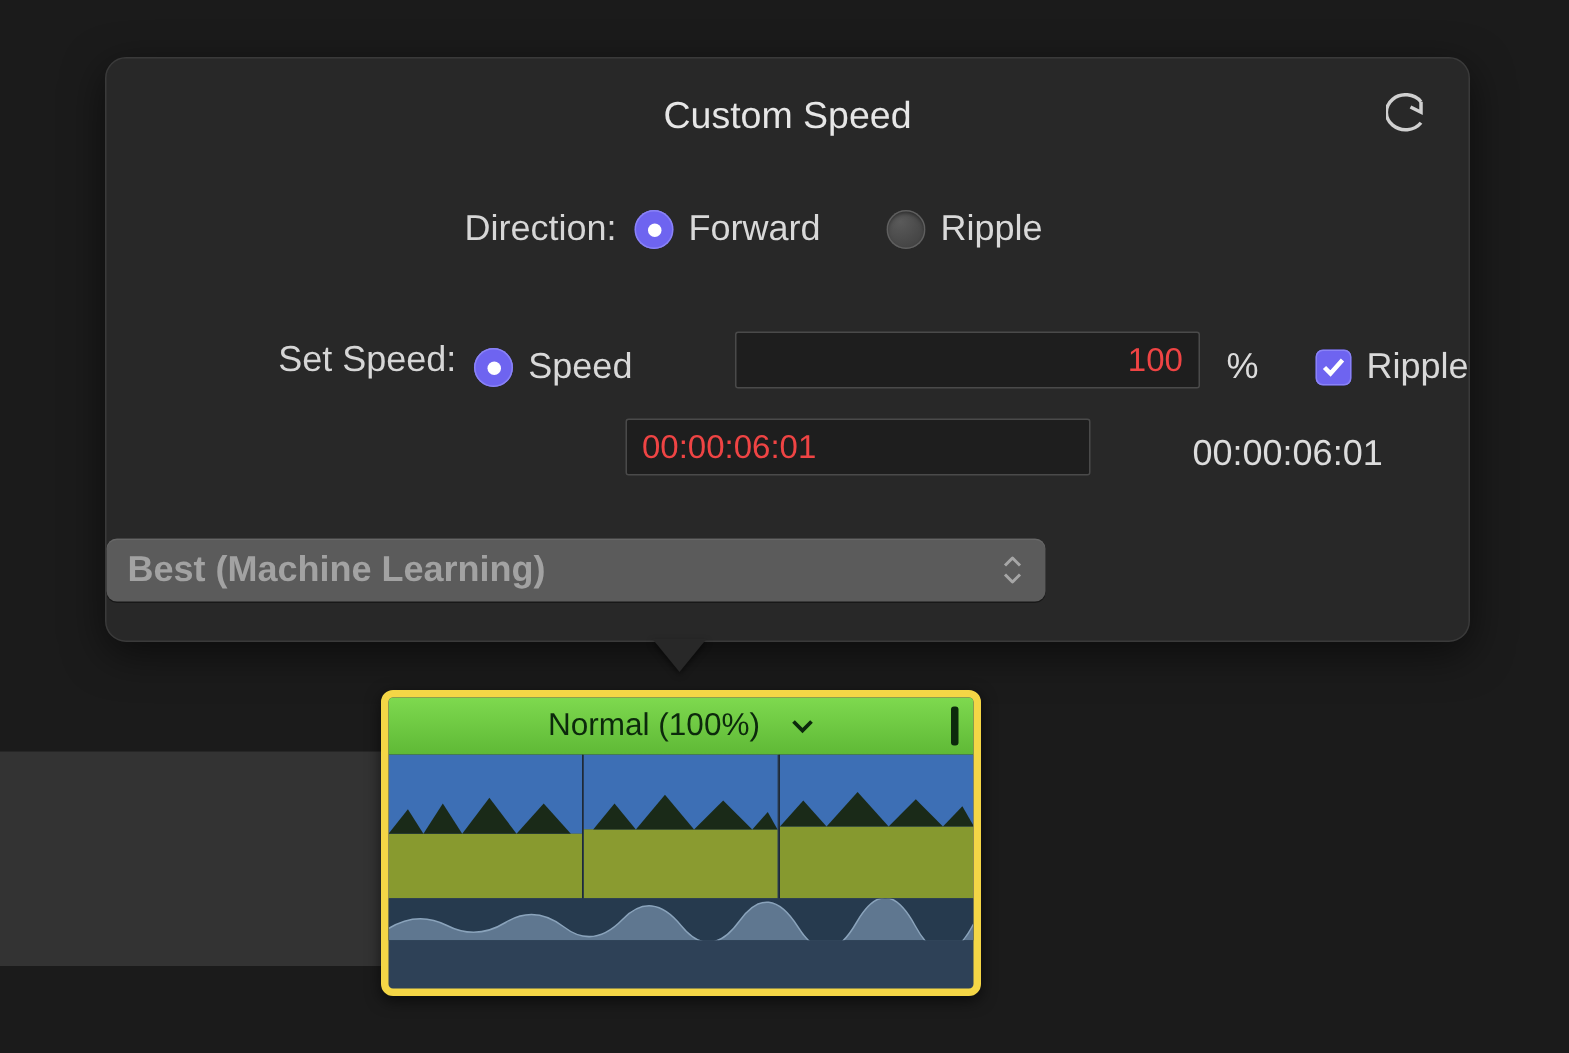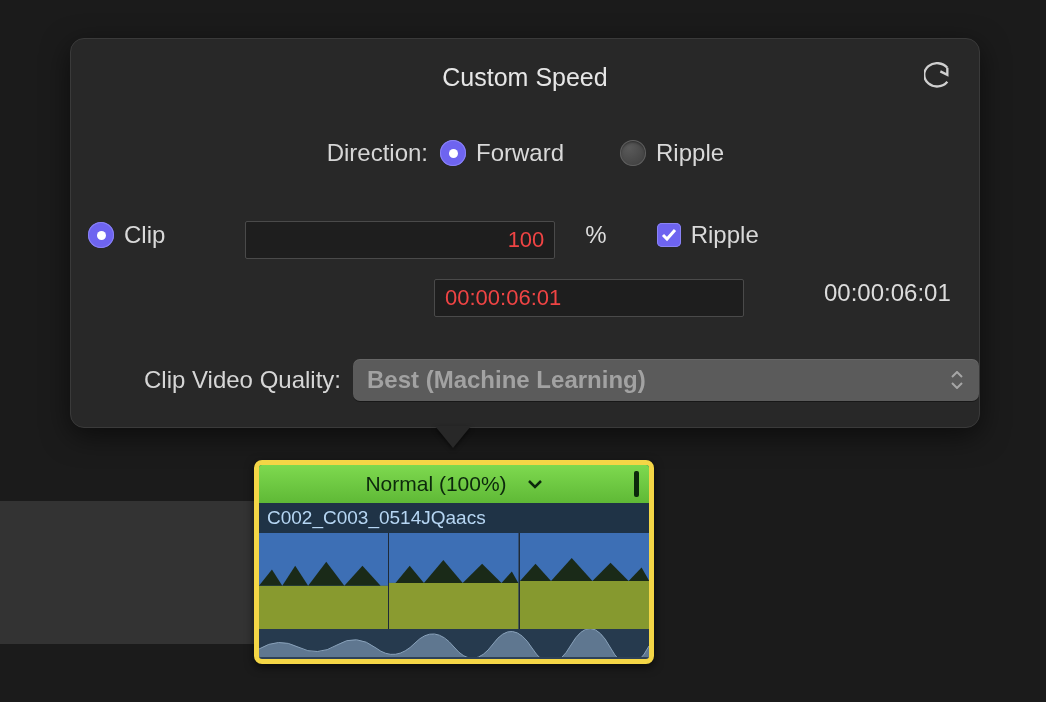--- a/index.html
+++ b/index.html
@@ -50,33 +50,32 @@
   .form{
     position:absolute;
     left:0;right:0;top:100px;
     display:flex;
     flex-direction:column;
     gap:12px;
   }
   .row{
     display:flex;
     align-items:center;
-    padding-left:17px;
   }
   .label{
     width:340px;
     text-align:right;
     padding-right:12px;
     font-size:24px;
     color:#d6d6d6;
   }
   .controls{
     display:flex;
-    align-items:flex-start;
-    gap:28px;
+    align-items:flex-end;
+    gap:16px;
     font-size:24px;
   }
   
   .radio{
     display:inline-flex;
     align-items:center;
     gap:10px;
     margin-right:28px;
     cursor:pointer;
   }
@@ -231,24 +230,25 @@
           <span class="radio">
             <span class="dot"></span>
             <span>Ripple</span>
           </span>
         </div>
       </div>
 
       <div style="height:30px"></div>
 
       <div class="row">
+        <div class="label">Set Speed:</div>
         <div class="controls">
           <span class="radio selected">
             <span class="dot"></span>
-            <span>Clip</span>
+            <span>Speed</span>
           </span>
           <input class="field" style="margin-left: 24px;" value="100">
           <span class="pct">%</span>
           <span class="check">
             <span class="box">
               <svg viewBox="0 0 16 16">
                   <path d="M2 8 L6 12 L14 3"></path>
                 </svg>
             </span>
             <span>Ripple</span>
@@ -260,21 +260,20 @@
         <div class="label"></div>
         <div class="controls">
           <input class="field" style="min-width: 164px; text-align: left; margin-left: -6px;" value="00:00:06:01">
           <span class="static-time">00:00:06:01</span>
         </div>
       </div>
 
       <div style="height:18px"></div>
 
       <div class="row">
-        <div class="label">Clip Video Quality:</div>
         <div class="controls">
           <div class="dropdown">
             <span>Best (Machine Learning)</span>
             <span class="chev">
               <svg viewBox="0 0 12 8">
                   <path d="M1 6 L6 1 L11 6"></path>
                 </svg>
               <svg viewBox="0 0 12 8">
                   <path d="M1 2 L6 7 L11 2"></path>
                 </svg>
@@ -291,21 +290,20 @@
   <div class="track"></div>
 
   <div class="clip">
     <div class="clip-speed">
       <span>Normal (100%)</span>
       <svg class="chev-down-icon" viewBox="0 0 16 12">
           <path d="M2 3 L8 9 L14 3"></path>
         </svg>
       <span class="marker"></span>
     </div>
-    <div class="clip-title">C002_C003_0514JQaacs</div>
     <div class="clip-thumbs">
       <div class="thumb">
         <svg viewBox="0 0 100 100" preserveAspectRatio="none">
           <rect width="100" height="55" fill="#3d6fb5"></rect>
           <rect y="55" width="100" height="45" fill="#889a2f"></rect>
           <polygon points="0,55 10,38 18,55" fill="#1a2a18"></polygon>
           <polygon points="18,55 28,34 38,55" fill="#1a2a18"></polygon>
           <polygon points="38,55 52,30 66,55" fill="#1a2a18"></polygon>
           <polygon points="66,55 80,34 94,55" fill="#1a2a18"></polygon>
         </svg>

